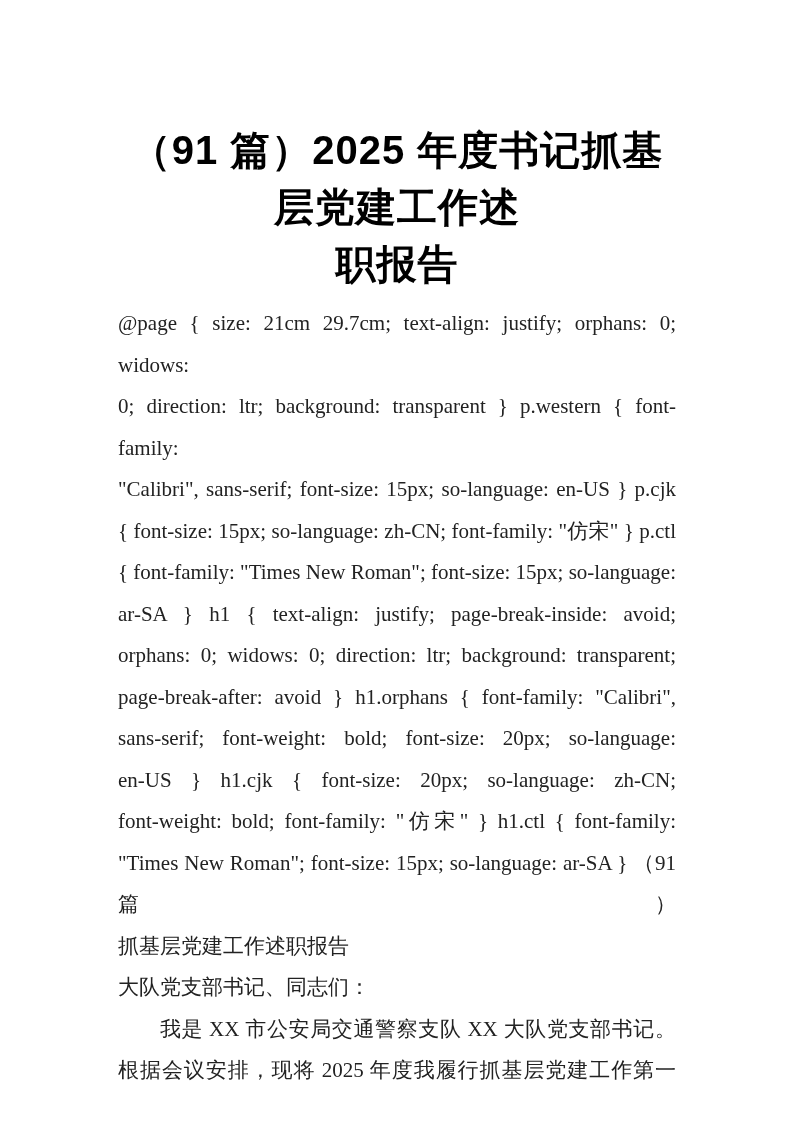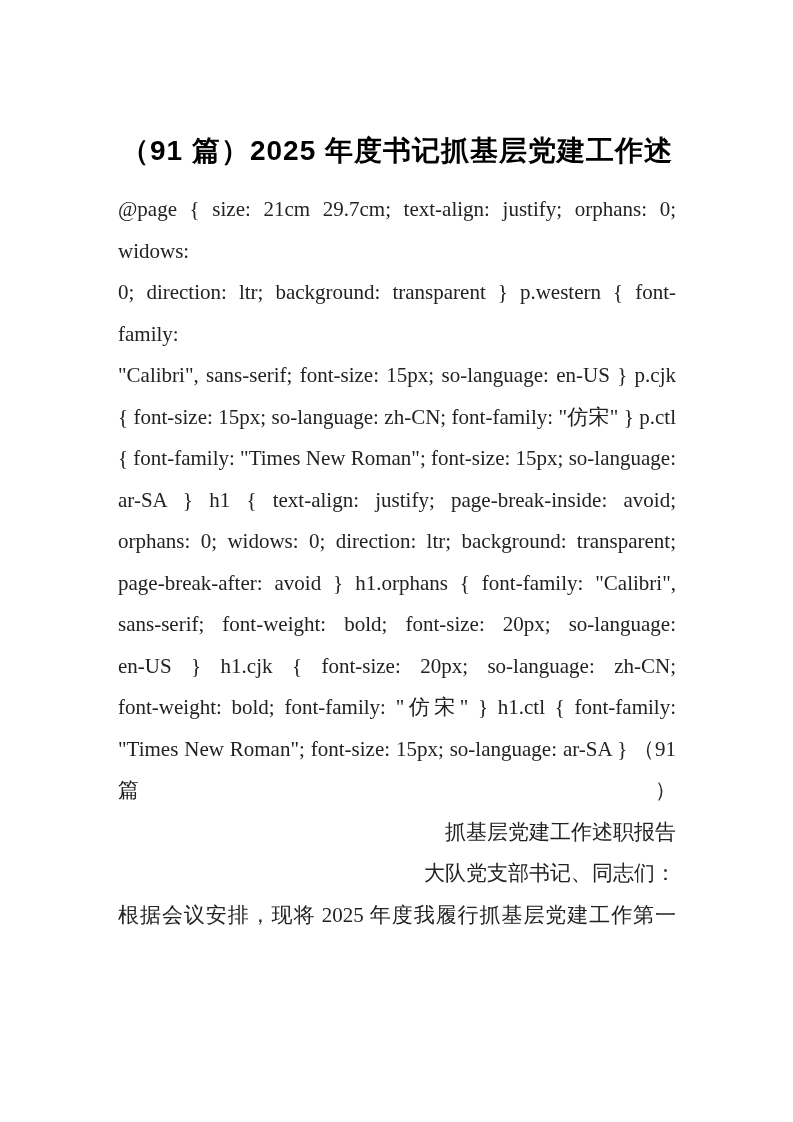--- a/index.html
+++ b/index.html
@@ -14,69 +14,70 @@
     box-sizing: border-box;
     width: 793px;
     height: 1122px;
     background: #ffffff;
     padding: 122px 117px 0 118px;
   }
   .doc-title {
     text-align: center;
     font-family: "Liberation Sans", "DejaVu Sans", sans-serif;
     font-weight: bold;
-    font-size: 28px;
+    font-size: 40px;
     line-height: 57px;
     color: #000000;
     letter-spacing: 1px;
   }
   .doc-content {
     margin-top: 10px;
     font-family: "Liberation Serif", "DejaVu Serif", serif;
     font-size: 21px;
     line-height: 41.5px;
     color: #222222;
   }
   .ln {
     white-space: nowrap;
     overflow: visible;
-    text-align: right;
   }
   
   .jf {
     white-space: normal;
     text-align: justify;
     text-align-last: justify;
   }
   
   .ind {
     text-indent: 42px;
   }
 </style>
 </head>
 <body>
 
 <div class="page">
 
   <div class="doc-title">
     <div class="title-line">（91 篇）2025 年度书记抓基层党建工作述</div>
+    <div class="title-line">职报告</div>
   </div>
 
   <div class="doc-content">
     <div class="ln jf">@page { size: 21cm 29.7cm; text-align: justify; orphans: 0; widows:</div>
     <div class="ln jf">0; direction: ltr; background: transparent } p.western { font-family:</div>
     <div class="ln jf">"Calibri", sans-serif; font-size: 15px; so-language: en-US } p.cjk</div>
     <div class="ln jf">{ font-size: 15px; so-language: zh-CN; font-family: "仿宋" } p.ctl</div>
     <div class="ln jf">{ font-family: "Times New Roman"; font-size: 15px; so-language:</div>
     <div class="ln jf">ar-SA } h1 { text-align: justify; page-break-inside: avoid;</div>
     <div class="ln jf">orphans: 0; widows: 0; direction: ltr; background: transparent;</div>
     <div class="ln jf">page-break-after: avoid } h1.orphans { font-family: "Calibri",</div>
     <div class="ln jf">sans-serif; font-weight: bold; font-size: 20px; so-language:</div>
     <div class="ln jf">en-US } h1.cjk { font-size: 20px; so-language: zh-CN;</div>
     <div class="ln jf">font-weight: bold; font-family: "仿宋" } h1.ctl { font-family:</div>
     <div class="ln jf">"Times New Roman"; font-size: 15px; so-language: ar-SA } （91 篇）</div>
     <div class="ln">抓基层党建工作述职报告</div>
     <div class="ln">大队党支部书记、同志们：</div>
+    <div class="ln jf ind">我是 XX 市公安局交通警察支队 XX 大队党支部书记。</div>
     <div class="ln jf">根据会议安排，现将 2025 年度我履行抓基层党建工作第一</div>
 
   </div>
 
 </div>
 
 </body></html>

